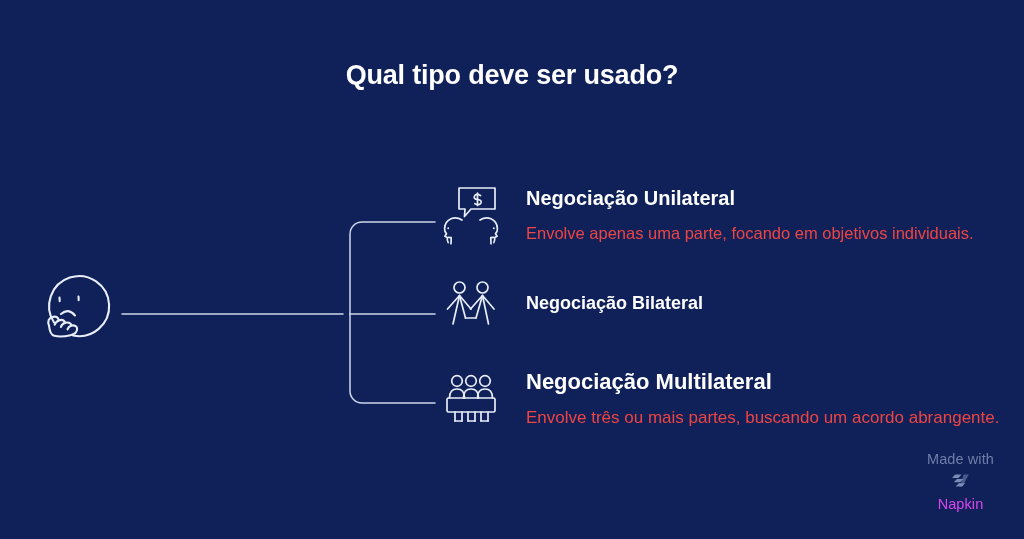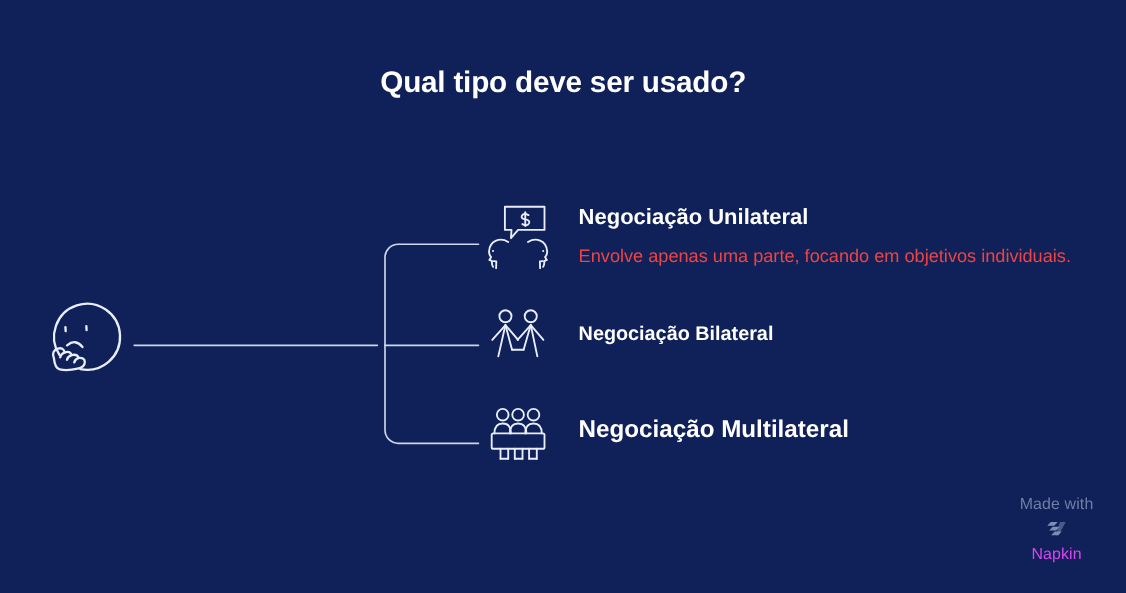--- a/index.html
+++ b/index.html
@@ -227,20 +227,21 @@
         <path d="M24 38 V47"></path>
         <path d="M31 38 V47"></path>
         <path d="M24 47 H31"></path>
         <path d="M37 38 V47"></path>
         <path d="M44 38 V47"></path>
         <path d="M37 47 H44"></path>
       </svg>
     </div>
     <div class="branch-text">
       <div class="branch-heading">Negociação Multilateral</div>
+      <div class="branch-desc">Envolve três ou mais partes, buscando um acordo abrangente.</div>
     </div>
   </div>
 
   <div class="watermark">
     <span>Made with</span>
     <svg class="wm-logo" width="18" height="15" viewBox="0 0 18 15" xmlns="http://www.w3.org/2000/svg">
       <g fill="#7b8cb6">
         <path d="M3.2 0.6 H9.6 L6.4 4.0 H0 Z"></path>
         <path d="M5.0 4.9 H11.4 L8.2 8.3 H1.8 Z"></path>
         <path d="M6.8 9.2 H13.2 L10.0 12.6 H3.6 Z"></path>

